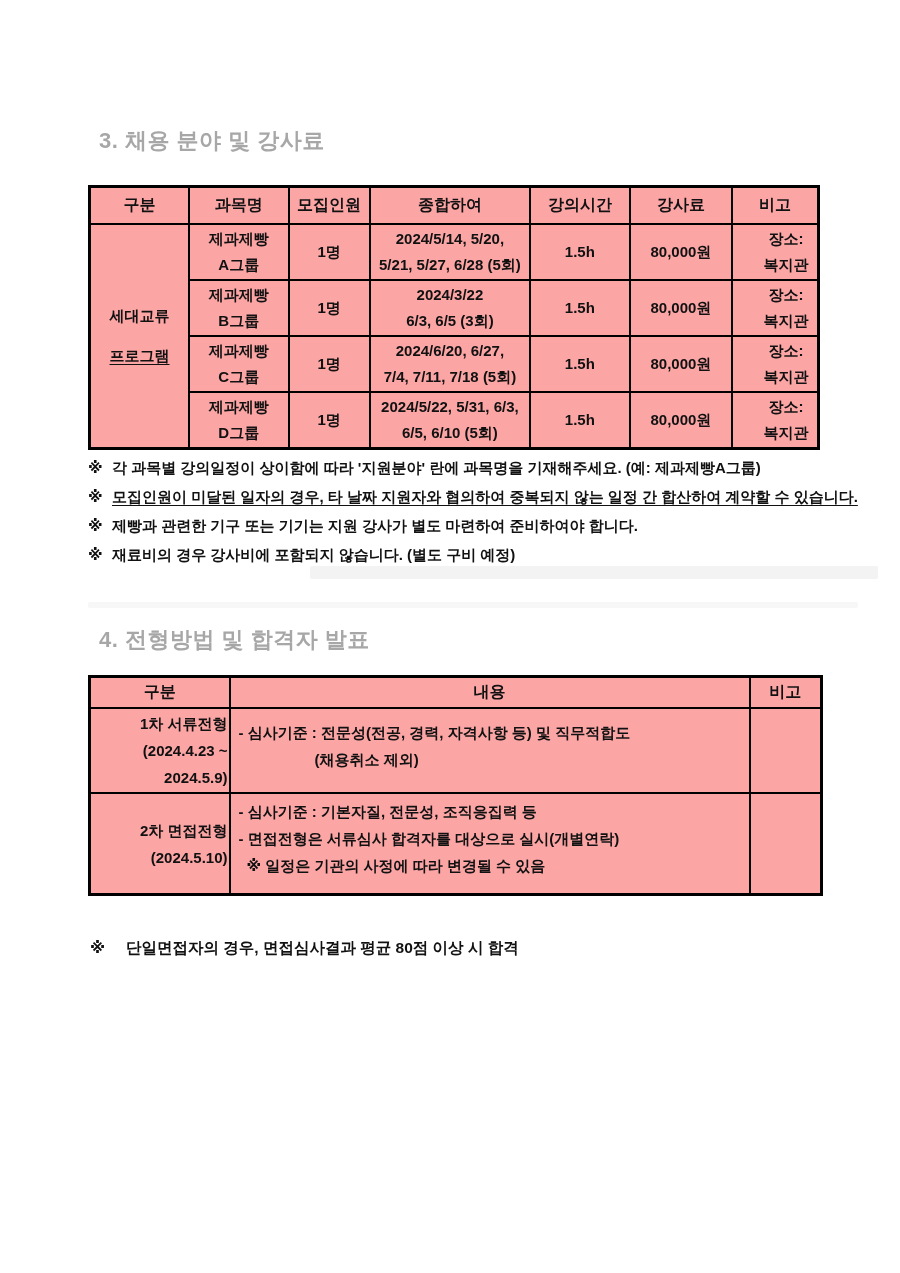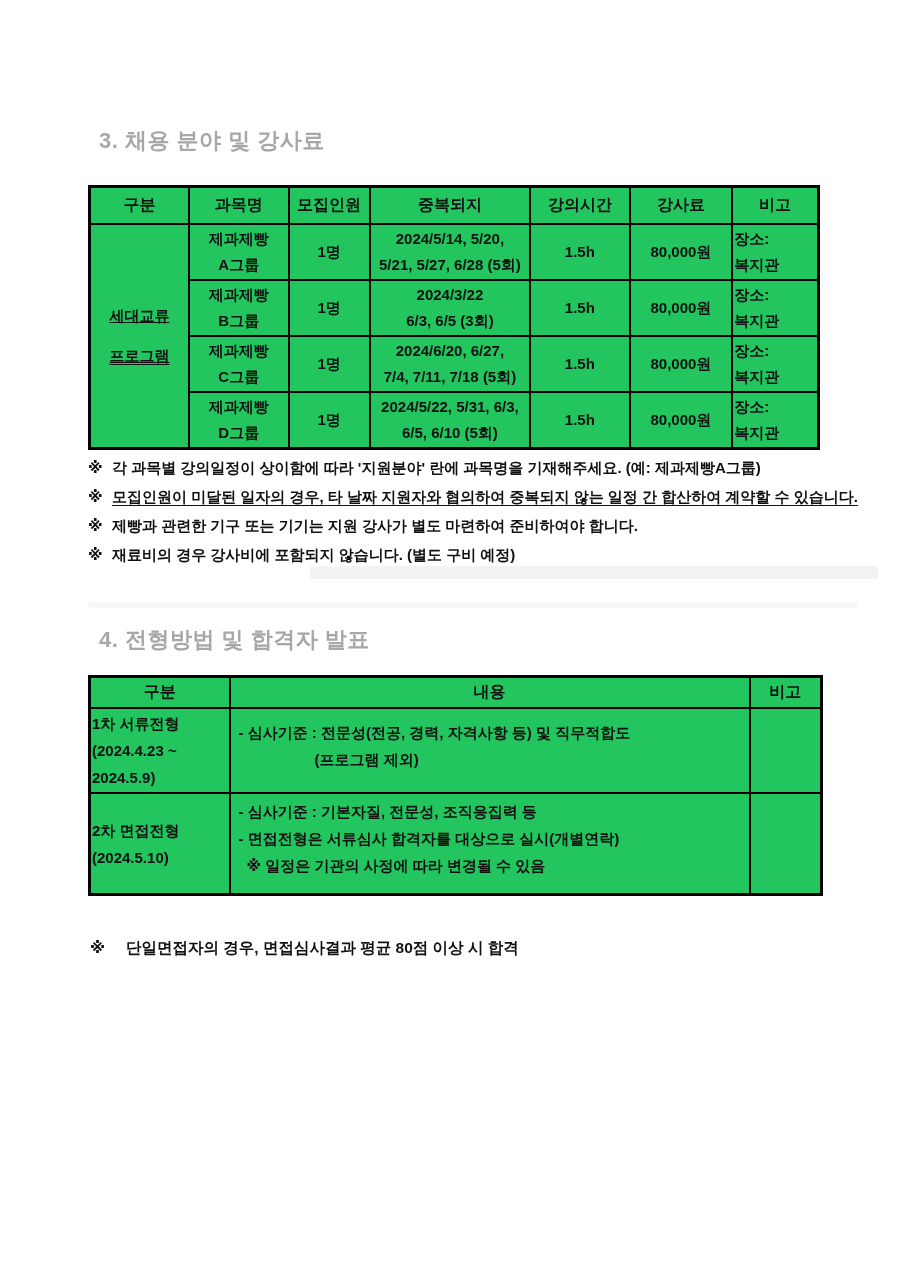--- a/index.html
+++ b/index.html
@@ -11,58 +11,58 @@
   }
   .page{position:relative;width:900px;height:1273px;background:#ffffff;overflow:hidden;}
 
   .section-title{
     position:absolute;left:99px;
     font-size:22px;font-weight:700;color:#a7a7a7;letter-spacing:0.5px;
   }
   #title-3{top:126px;}
   #title-4{top:613px;margin-top:12px;}
 
-  table{border-collapse:collapse;table-layout:fixed;background:#22c55e;}
+  table{border-collapse:collapse;table-layout:fixed;background:#fca5a5;}
   #table-1{position:absolute;left:88px;top:185px;width:732px;}
   #table-2{position:absolute;left:88px;top:675px;width:734px;}
   table{border:3px solid #000;}
   th,td{border:2px solid #000;font-weight:700;vertical-align:middle;}
 
   
   #table-1 th{height:33px;font-size:16px;text-align:center;}
   #table-1 td{font-size:15px;text-align:center;height:54px;line-height:26px;padding:0 2px;}
   #table-1 .col-group{width:98px;}
   #table-1 .col-subject{width:98px;}
   #table-1 .col-capacity{width:80px;}
   #table-1 .col-schedule{width:158px;}
   #table-1 .col-hours{width:98px;}
   #table-1 .col-fee{width:101px;}
   #table-1 .col-note{width:85px;}
-  #table-1 td.group-cell{line-height:40px;font-size:15px;text-decoration:underline;}
-  #table-1 td.place-cell{text-align:left;padding-left:1px;line-height:26px;margin-top:16px;}
+  #table-1 td.group-cell{line-height:40px;font-size:15px;}
+  #table-1 td.place-cell{text-align:center;padding-left:24px;line-height:26px;margin-top:16px;}
   .u{text-decoration:underline;text-underline-offset:3px;}
 
   
   .notes{position:absolute;left:88px;top:457px;width:770px;}
   .note-line{display:flex;align-items:flex-start;font-size:15px;font-weight:700;line-height:22px;margin-bottom:7px;}
   .note-line .marker{width:24px;flex:0 0 24px;}
   .note-line .txt{flex:1;}
 
   
   .ghost{position:absolute;background:#f3f3f3;border-radius:2px;}
   #ghost-1{left:310px;top:566px;width:568px;height:13px;}
   #ghost-2{left:88px;top:602px;width:770px;height:6px;background:#f7f7f7;}
 
   
   #table-2 th{height:27px;font-size:16px;text-align:center;}
   #table-2 .col-stage{width:140px;}
   #table-2 .col-content{width:520px;}
   #table-2 .col-remark{width:72px;}
   #table-2 td{font-size:15px;}
-  #table-2 td.stage-cell{text-align:left;line-height:27px;}
+  #table-2 td.stage-cell{text-align:right;line-height:27px;}
   #table-2 td.content-cell{text-align:left;padding:4px 4px 14px 8px;line-height:27px;}
   #table-2 tr.r1 td{height:56px;}
   #table-2 tr.r2 td{height:78px;}
   #table-2 tr.r3 td{height:80px;}
   .indent-big{margin-left:76px;}
   .indent-note{margin-left:8px;}
 
   .final-note{
     position:absolute;left:90px;top:937px;
     font-size:15.5px;font-weight:700;display:flex;align-items:flex-start;line-height:22px;
@@ -84,21 +84,21 @@
         <col class="col-schedule">
         <col class="col-hours">
         <col class="col-fee">
         <col class="col-note">
     </colgroup>
     <tbody>
         <tr>
       <th>구분</th>
       <th>과목명</th>
       <th>모집인원</th>
-      <th>중복되지</th>
+      <th>종합하여</th>
       <th>강의시간</th>
       <th>강사료</th>
       <th>비고</th>
     </tr>
     <tr>
       <td class="group-cell" rowspan="4">
         <div>세대교류</div>
         <div class="u">프로그램</div>
       </td>
       <td>
@@ -207,21 +207,21 @@
       <th>내용</th>
       <th>비고</th>
     </tr>
     <tr class="r1">
       <td class="stage-cell">
         <div>1차 서류전형</div>
         <div>(2024.4.23 ~ 2024.5.9)</div>
       </td>
       <td class="content-cell">
         <div>- 심사기준 : 전문성(전공, 경력, 자격사항 등) 및 직무적합도</div>
-        <div class="indent-big">(프로그램 제외)</div>
+        <div class="indent-big">(채용취소 제외)</div>
       </td>
       <td></td>
     </tr>
     <tr class="r2">
       <td class="stage-cell">
         <div>2차 면접전형</div>
         <div>(2024.5.10)</div>
       </td>
       <td class="content-cell">
         <div>- 심사기준 : 기본자질, 전문성, 조직응집력 등</div>

